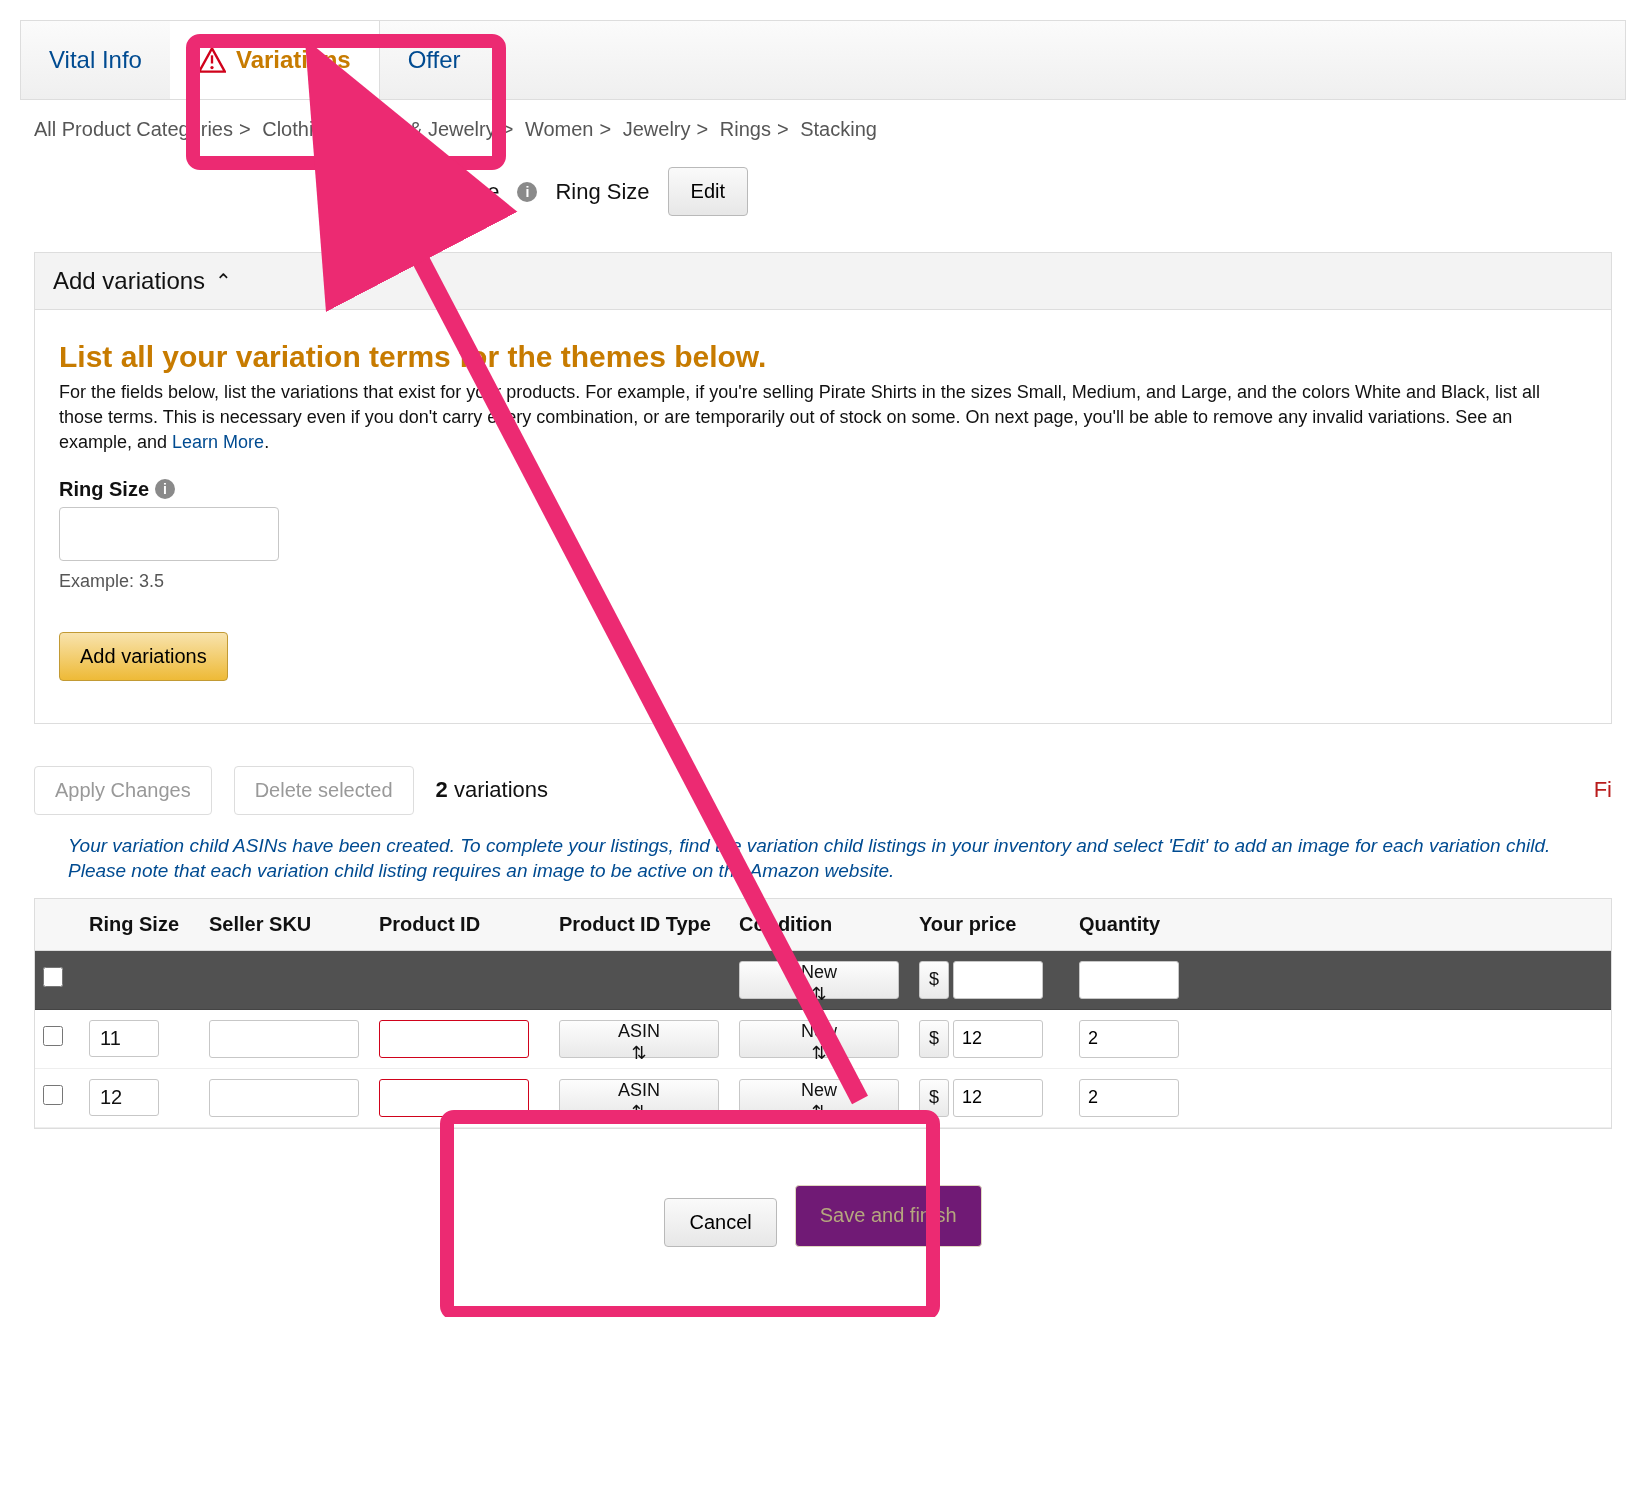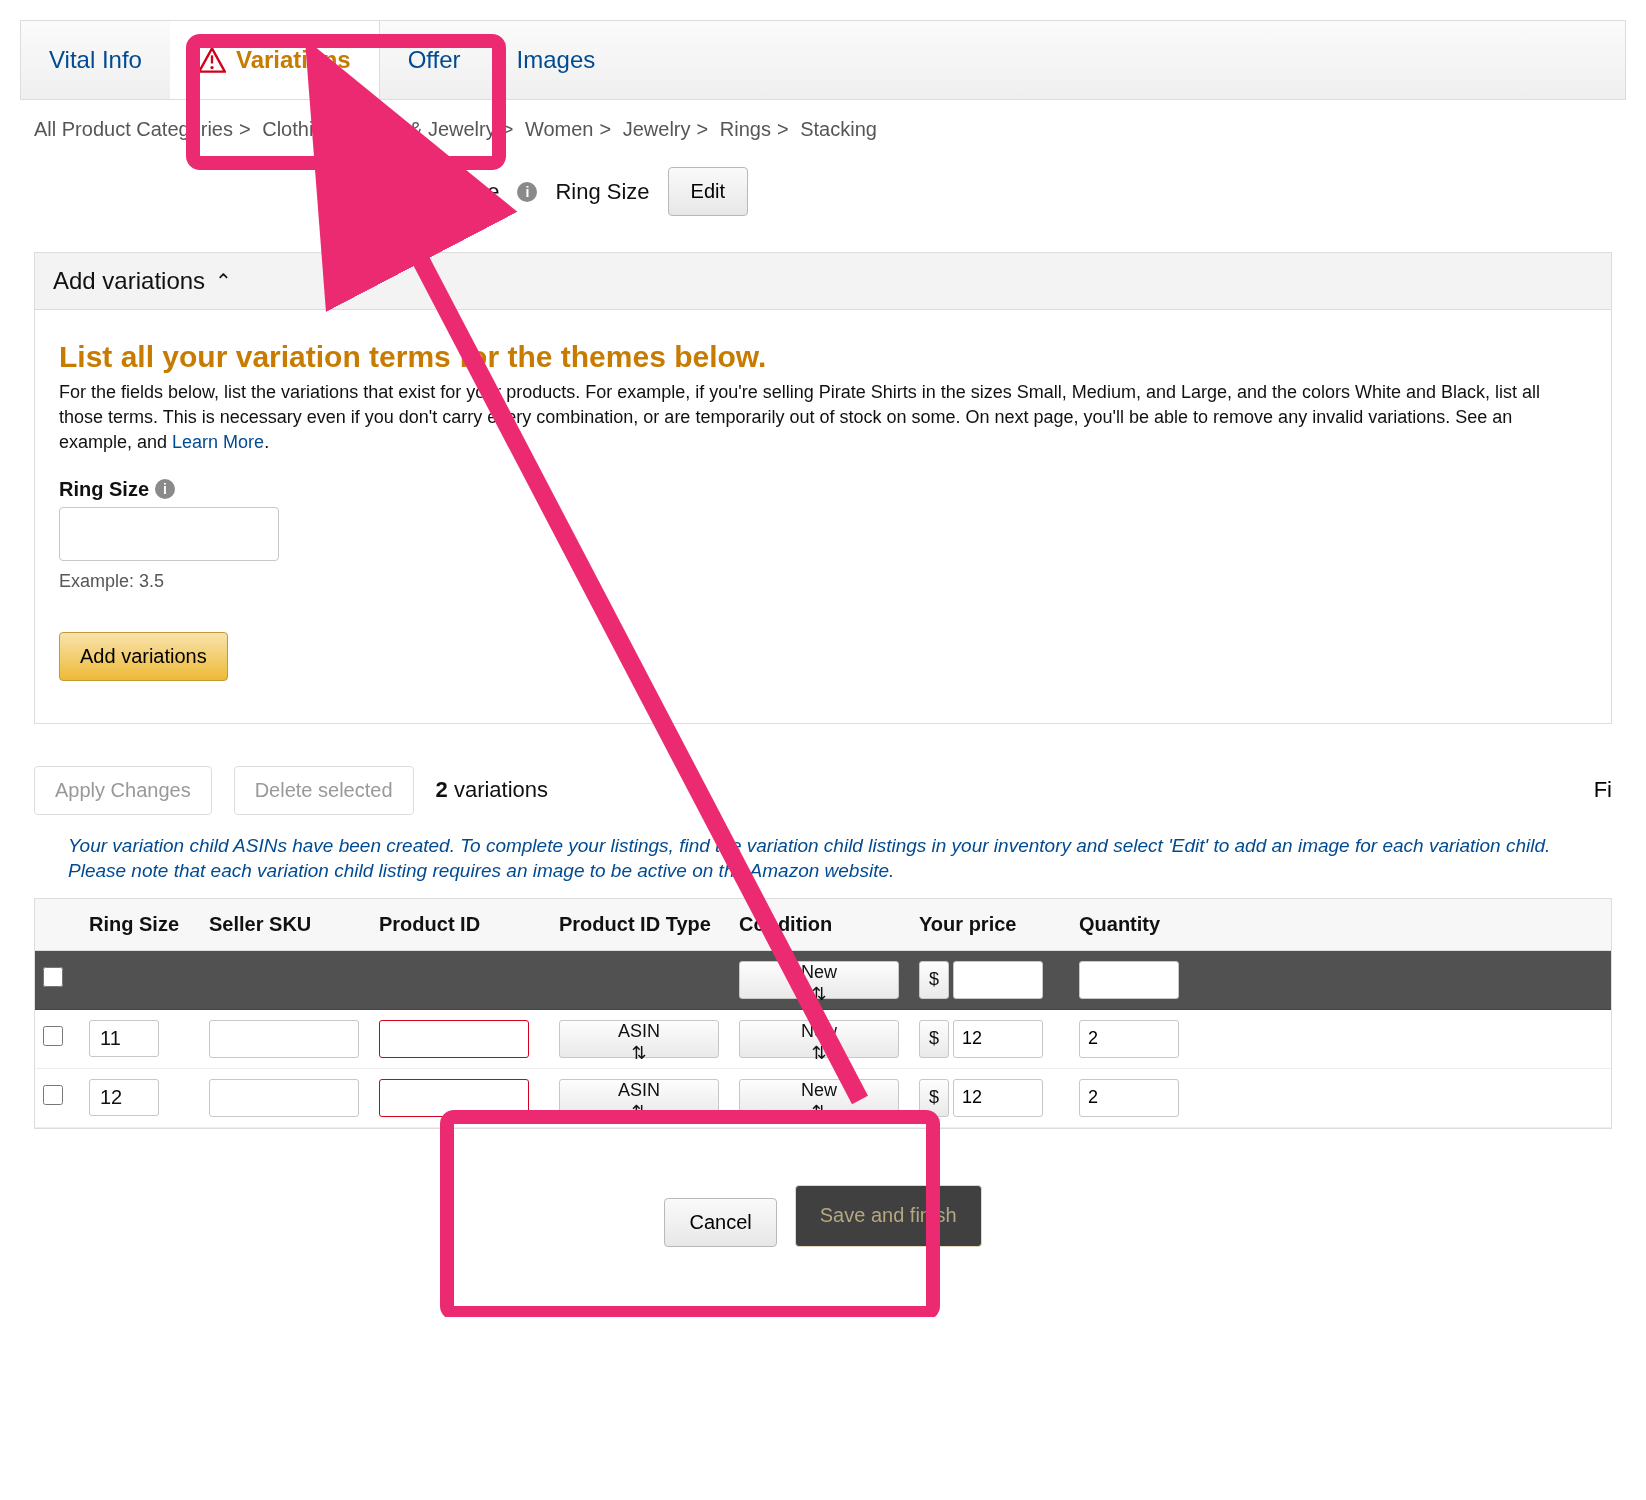--- a/index.html
+++ b/index.html
@@ -35,21 +35,21 @@
   .ring-label { font-weight:bold; font-size:20px; margin-top:22px; display:flex; align-items:center; gap:6px; }
   .ring-input { margin-top:6px; width:220px; height:54px; border:1px solid #c7c7c7; border-radius:4px; padding:0 10px; font-size:18px; }
   .example { color:#565656; font-size:18px; margin-top:10px; }
   .add-var-btn { margin-top:40px; padding:12px 20px; background: linear-gradient(#f8e3ad,#eeba37); border:1px solid #c29a34; border-radius:4px; font-size:20px; }
 
   
   .actions-row { display:flex; align-items:center; gap:22px; padding: 42px 14px 10px 14px; }
   .ghost-btn { padding:12px 20px; border:1px solid #ddd; border-radius:4px; background:#fff; color:#999; font-size:20px; }
   .var-count { font-size:22px;text-align:center; }
   .var-count b { font-weight:bold; }
-  .fi-hint { margin-left:auto; font-size:22px; color:#000000; }
+  .fi-hint { margin-left:auto; font-size:22px; color:#b91c1c; }
 
   
   .info-msg { color:#004b91; font-style:italic; font-size:19px; padding: 8px 32px 14px 48px; line-height:1.35; }
 
   
   .vtable { margin: 0 14px; border:1px solid #ddd; }
   .vhead, .vrow, .vall { display:grid; grid-template-columns: 46px 120px 170px 180px 180px 180px 160px 160px 120px; align-items:center; }
   .vhead { background:#f7f7f7; font-weight:bold; font-size:20px; border-bottom:1px solid #ddd; }
   .vhead > div { padding: 14px 8px; }
   .vall { background:#515151; border-bottom:1px solid #444; }
@@ -63,21 +63,21 @@
   .sel { width:160px; height:38px; border:1px solid #c7c7c7; border-radius:3px; background:linear-gradient(#fdfdfd,#e9e9e9); padding:0 10px; font-size:18px; display:flex; align-items:center; justify-content:space-between;flex-direction:column; }
   .pricewrap { display:flex; align-items:center; gap:4px; }
   .dollar { background:linear-gradient(#fdfdfd,#e9e9e9); border:1px solid #c7c7c7; border-radius:3px; width:30px; height:38px; display:flex; align-items:center; justify-content:center; }
   .price-in { width:90px; height:38px; border:1px solid #c7c7c7; border-radius:3px; padding:0 8px; font-size:18px; }
   .qty-in { width:100px; height:38px; border:1px solid #c7c7c7; border-radius:3px; padding:0 8px; font-size:18px; }
   .chk-all { accent-color:#fff; }
 
   
   .footer { display:flex; gap:18px; justify-content:center; padding: 56px 0 10px 0; }
   .cancel-btn { padding:12px 24px; background:linear-gradient(#fafafa,#e7e7e7); border:1px solid #b9b9b9; border-radius:4px; font-size:20px;margin-top:13px; }
-  .save-btn { padding:12px 24px; background:#404040; border:1px solid #e0d8bf; border-radius:4px; font-size:20px; color:#b5a77e; }
+  .save-btn { padding:12px 24px; background:#701a75; border:1px solid #e0d8bf; border-radius:4px; font-size:20px; color:#b5a77e; }
 
   
   .overlay { position:absolute; top:0; left:0; width:100%; height:100%; pointer-events:none; }
   .pink-box { position:absolute; border:14px solid #ec2a72; border-radius:14px; }
 </style>
 </head>
 <body>
 
 <div class="outer">
 
@@ -85,21 +85,20 @@
     <div class="tab">Vital Info</div>
     <div class="tab active">
       <svg class="warn-tri" viewBox="0 0 24 22">
         <path d="M12 1 L23 21 L1 21 Z" fill="none" stroke="#d0021b" stroke-width="2"></path>
         <line x1="12" y1="7" x2="12" y2="14" stroke="#d0021b" stroke-width="2"></line>
         <circle cx="12" cy="17.5" r="1.4" fill="#d0021b"></circle>
       </svg>
       <span>Variations</span>
     </div>
     <div class="tab">Offer</div>
-    <div class="tab">Images</div>
   </div>
 
   <div class="crumb-wrap">
     <span>All Product Categories</span><span class="sep">&gt;</span>
     <span>Clothing, Shoes &amp; Jewelry</span><span class="sep">&gt;</span>
     <span>Women</span><span class="sep">&gt;</span>
     <span>Jewelry</span><span class="sep">&gt;</span>
     <span>Rings</span><span class="sep">&gt;</span>
     <span>Stacking</span>
   </div>

